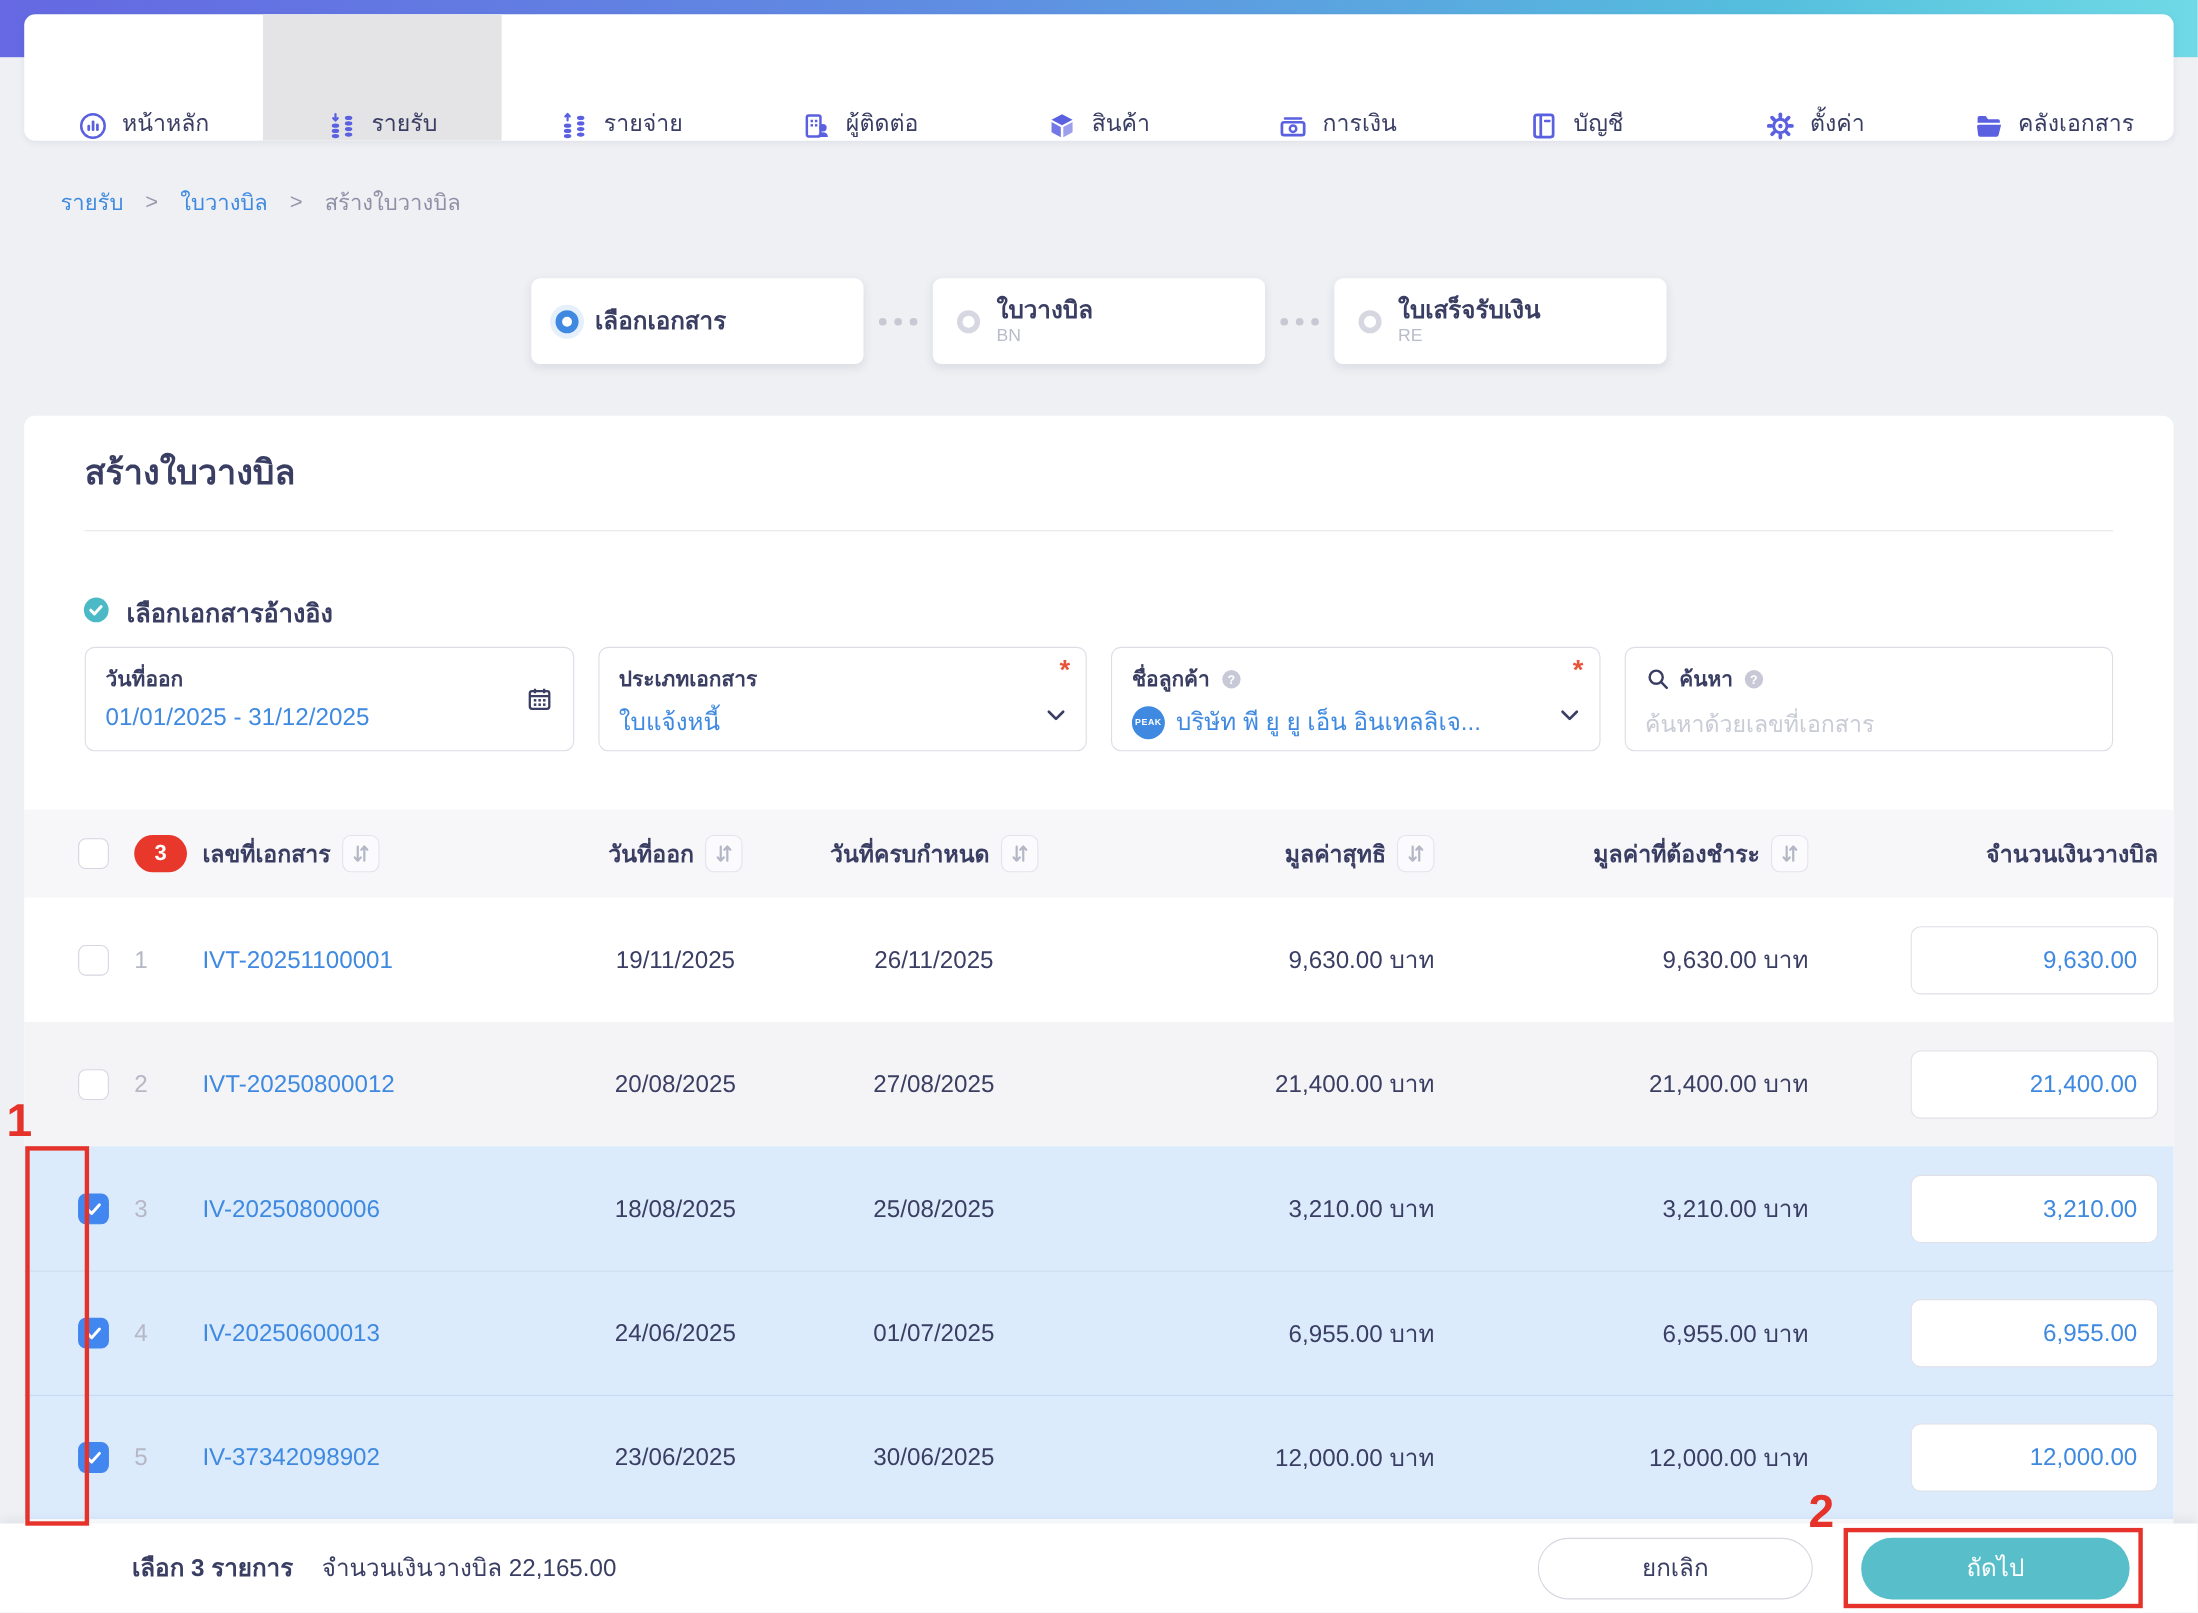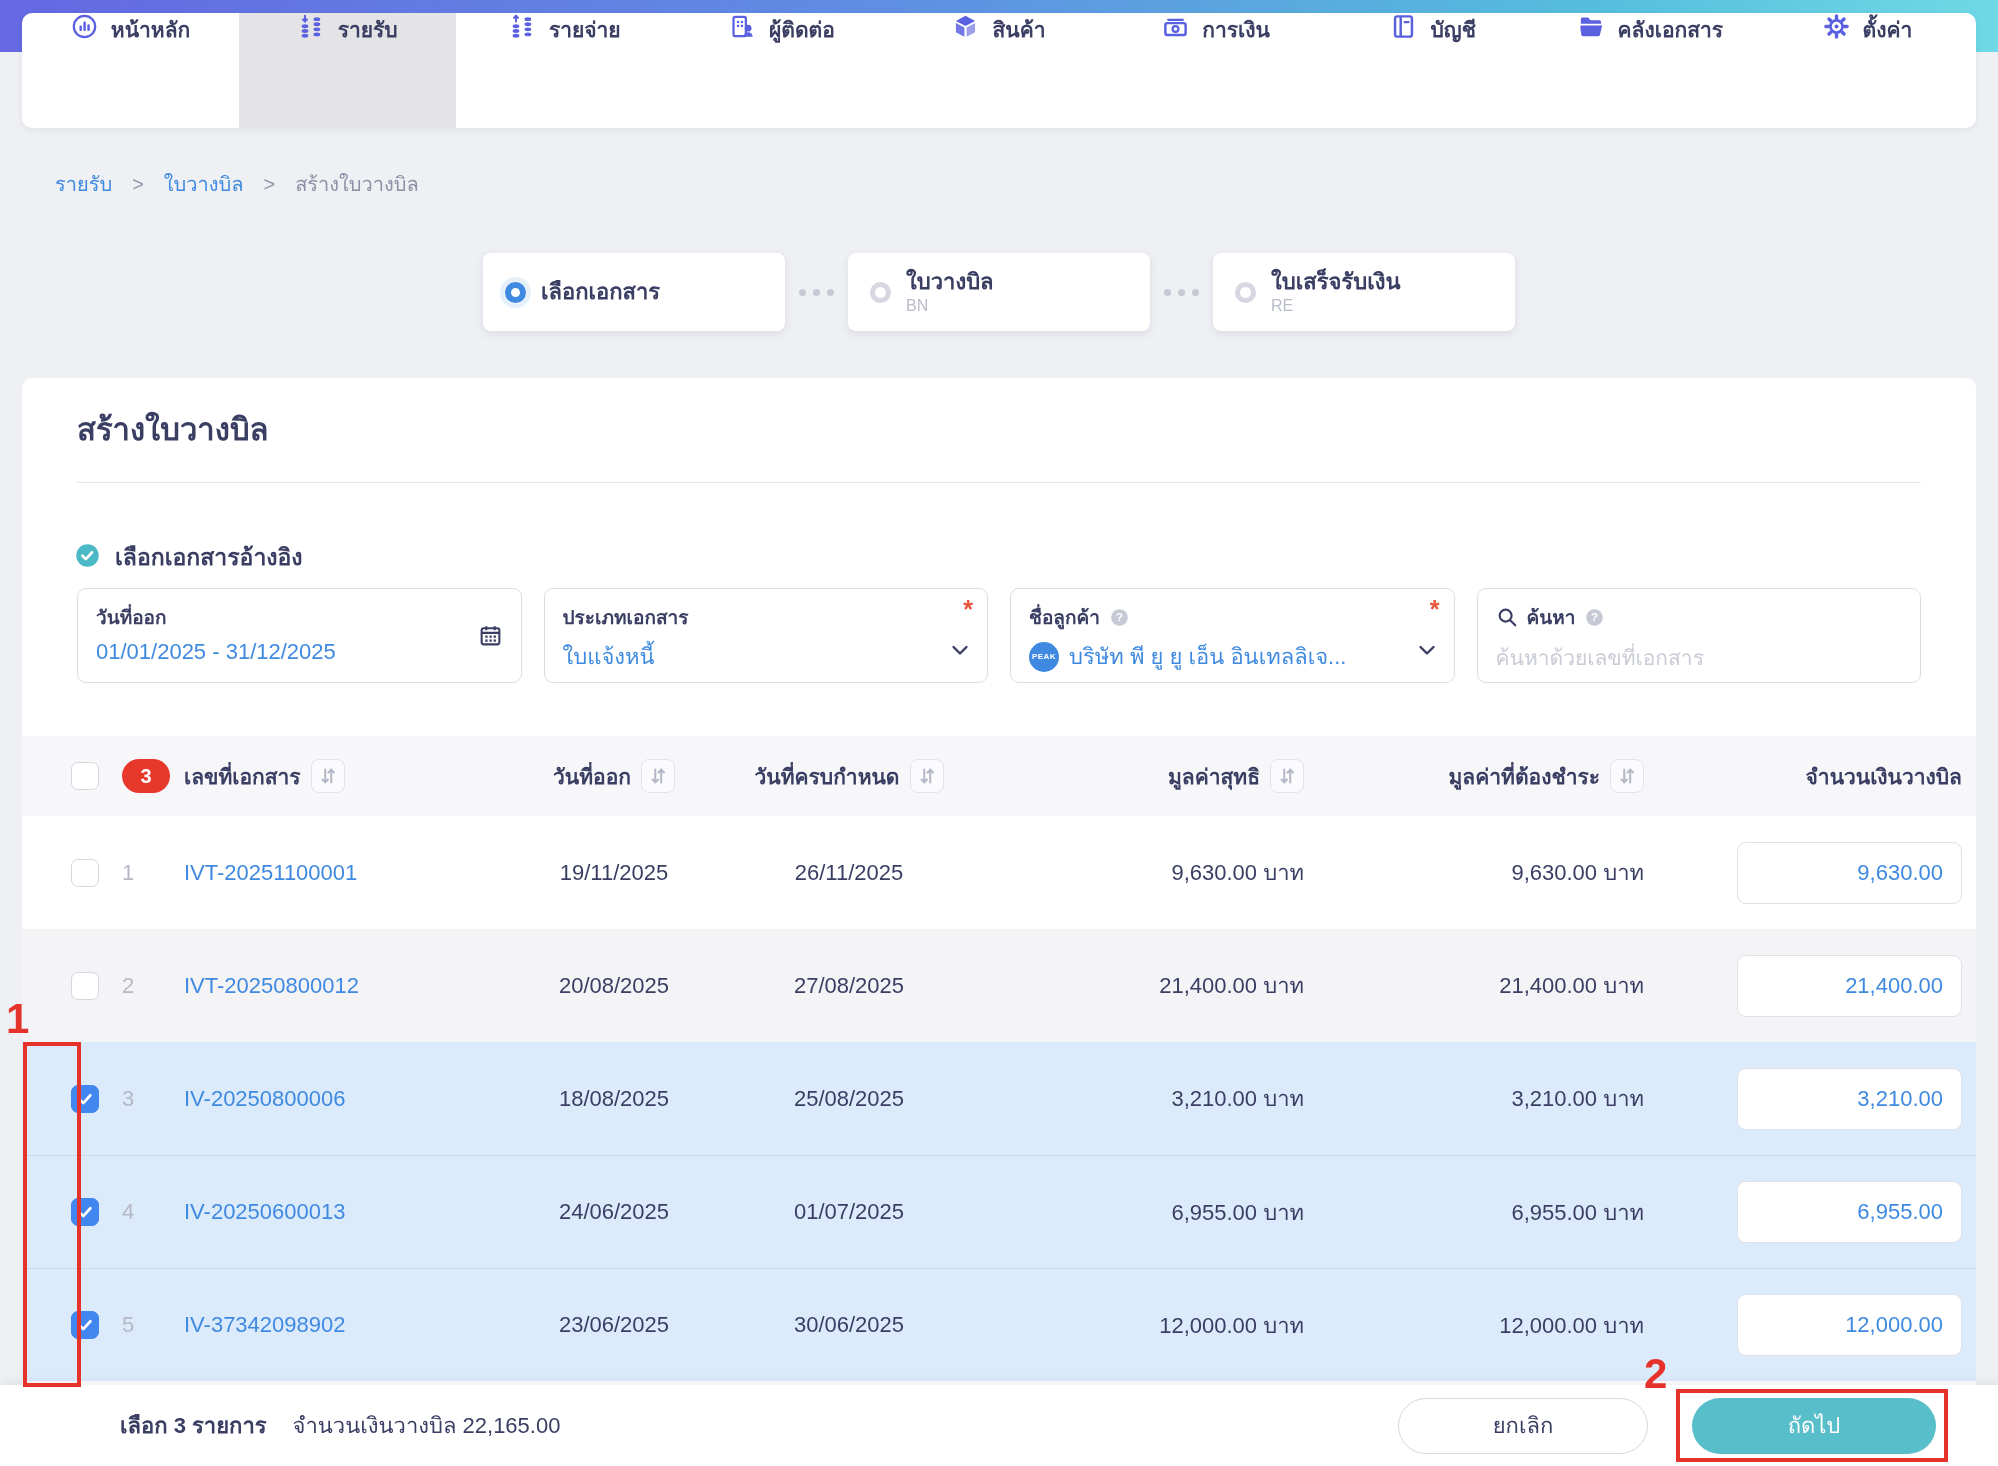--- a/index.html
+++ b/index.html
@@ -10,22 +10,22 @@
     font-family:"Liberation Sans", sans-serif;
   }
   
   .topbar { position:absolute; top:0; left:0; width:100%; height:52px;
     background:linear-gradient(90deg,#6568e2 0%,#5f8fe2 45%,#55bedd 80%,#6fd9e6 100%); }
 
   
   .navbar { position:absolute; top:13px; left:22px; width:1954px; height:115px;
     background:#fff; border-radius:10px; display:flex; overflow:hidden;
     box-shadow:0 2px 6px rgba(40,45,80,.07); z-index:2; }
-  .tab { flex:1; display:flex; align-items:flex-start; justify-content:center; gap:13px;
-    font-size:21px; font-weight:700; color:#3a3e63; cursor:pointer; }
+  .tab { flex:1; display:flex; align-items:flex-end; justify-content:center; gap:13px;
+    font-size:21px; font-weight:400; color:#3a3e63; cursor:pointer; }
   .tab.active { background:#e4e4e7; }
   .tab svg { width:27px; height:27px; display:block; }
 
   
   .breadcrumb { position:absolute; top:168px; left:55px; display:flex; gap:20px;
     align-items:center; font-size:20px; }
   .crumb-link { color:#3f8ae0; cursor:pointer; }
   .crumb-sep { color:#9598ad; }
   .crumb-current { color:#8e90a6; }
 
@@ -213,45 +213,45 @@
         <svg viewBox="0 0 24 24" fill="none" stroke="#5a60e0">
           <rect x="4.5" y="3" width="15" height="18" rx="2" stroke-width="2.2"></rect>
           <path d="M9.5 3v18" stroke-width="2.2"></path>
           <path d="M13 8h3.5" stroke-width="2" stroke-linecap="round"></path>
         </svg>
       </span>
     <span>บัญชี</span>
   </div>
   <div class="tab">
     <span>
-        <svg viewBox="0 0 24 24" fill="#5a60e0">
-          <path d="M2.5 5.5A1.5 1.5 0 0 1 4 4h5l2 2.5h8a1.5 1.5 0 0 1 1.5 1.5v1.5h-18z"></path>
-          <path d="M4 11h17.5l-2 8.3a1.8 1.8 0 0 1-1.8 1.4H4.5a1.6 1.6 0 0 1-1.6-1.3L2.1 12.8A1.5 1.5 0 0 1 3.7 11z"></path>
-        </svg>
-      </span>
-    <span>คลังเอกสาร</span>
-  </div>
-  <div class="tab">
-    <span>
         <svg viewBox="0 0 24 24" fill="none" stroke="#5a60e0">
           <circle cx="12" cy="12" r="5.4" stroke-width="2.4"></circle>
           <g stroke-width="3" stroke-linecap="round">
             <path d="M12 2.6v2.2"></path>
             <path d="M12 19.2v2.2"></path>
             <path d="M2.6 12h2.2"></path>
             <path d="M19.2 12h2.2"></path>
             <path d="M5.3 5.3l1.6 1.6"></path>
             <path d="M17.1 17.1l1.6 1.6"></path>
             <path d="M18.7 5.3l-1.6 1.6"></path>
             <path d="M6.9 17.1l-1.6 1.6"></path>
           </g>
           <circle cx="12" cy="12" r="1.8" fill="#5a60e0" stroke="none"></circle>
         </svg>
       </span>
     <span>ตั้งค่า</span>
+  </div>
+  <div class="tab">
+    <span>
+        <svg viewBox="0 0 24 24" fill="#5a60e0">
+          <path d="M2.5 5.5A1.5 1.5 0 0 1 4 4h5l2 2.5h8a1.5 1.5 0 0 1 1.5 1.5v1.5h-18z"></path>
+          <path d="M4 11h17.5l-2 8.3a1.8 1.8 0 0 1-1.8 1.4H4.5a1.6 1.6 0 0 1-1.6-1.3L2.1 12.8A1.5 1.5 0 0 1 3.7 11z"></path>
+        </svg>
+      </span>
+    <span>คลังเอกสาร</span>
   </div>
 </div>
 
 <div class="breadcrumb">
   <span class="crumb-link">รายรับ</span>
   <span class="crumb-sep">&gt;</span>
   <span class="crumb-link">ใบวางบิล</span>
   <span class="crumb-sep">&gt;</span>
   <span class="crumb-current">สร้างใบวางบิล</span>
 </div>

